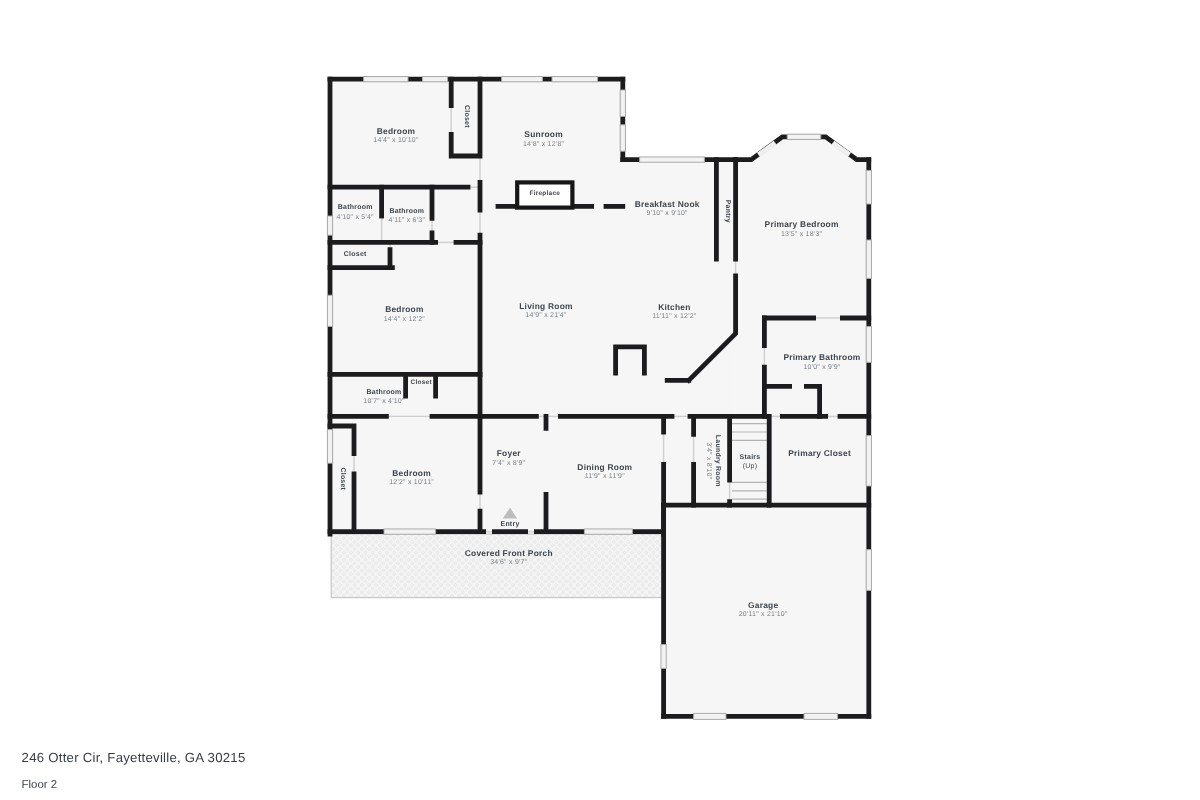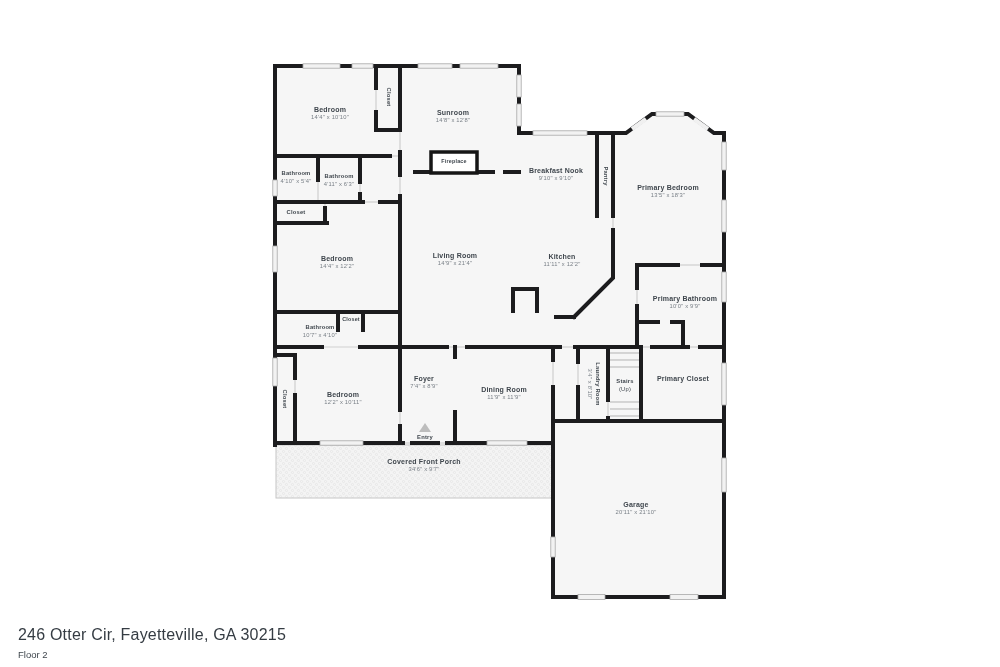--- a/index.html
+++ b/index.html
@@ -7,21 +7,21 @@
   .page{position:relative;width:1000px;height:667px;background:#ffffff;overflow:hidden;}
   .plan-svg{position:absolute;left:0;top:0;}
   .labels{position:absolute;left:0;top:0;width:1000px;height:667px;pointer-events:none;}
   .room-label{position:absolute;transform:translate(-50%,-50%);text-align:center;white-space:nowrap;line-height:1.35;color:#3f464d;}
   .room-label .rname{font-size:7px;font-weight:bold;letter-spacing:.2px;color:#3f464d;}
   .room-label .rdims{font-size:5.8px;font-weight:normal;color:#787f86;letter-spacing:.2px;}
   .room-label.small .rname{font-size:5.8px;}
   .room-label.tiny .rname{font-size:5.4px;}
   .room-label.vertical{transform:translate(-50%,-50%) rotate(90deg);}
   .room-label.stairs .rdims{color:#3f464d;font-size:5.8px;}
-  .footer-address{position:absolute;left:18px;top:626px;font-size:16px;color:#353c43;letter-spacing:.2px;}
+  .footer-address{position:absolute;left:18px;top:626px;font-size:11px;color:#353c43;letter-spacing:.2px;}
   .footer-floor{position:absolute;left:18px;top:649px;font-size:9.5px;color:#3f464d;}
   .footer-disclaimer{position:absolute;left:0;top:648px;width:1000px;text-align:center;font-size:7.5px;color:#555b61;letter-spacing:.1px;}
 </style>
 </head>
 <body>
 
 <div class="page">
 
   <svg class="plan-svg" width="1000" height="667" viewBox="0 0 1000 667">
     <defs>

